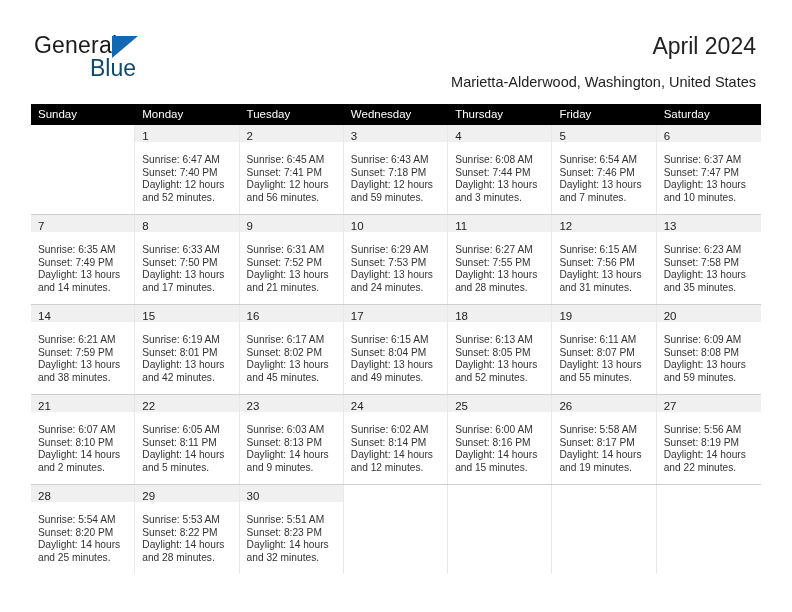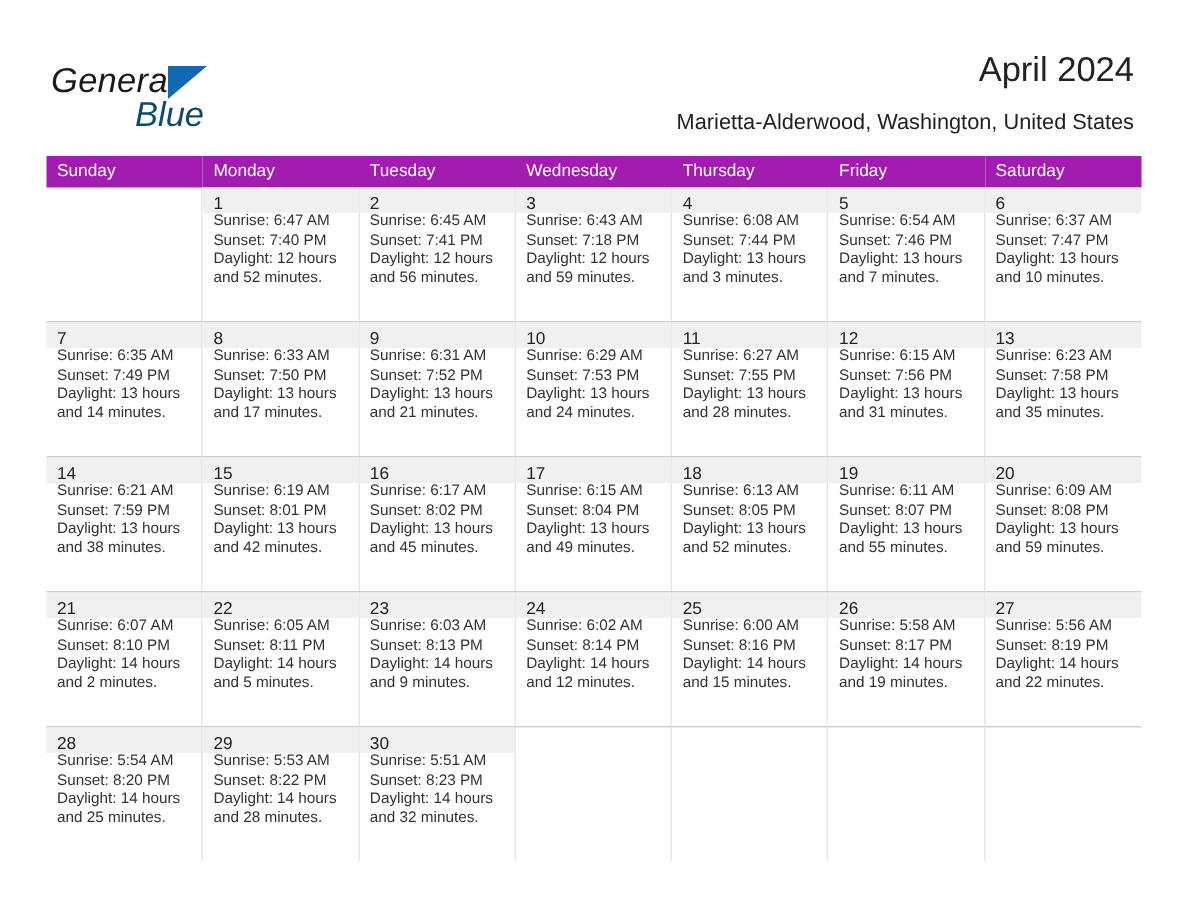--- a/index.html
+++ b/index.html
@@ -25,24 +25,23 @@
   .header {
     position: absolute;
     left: 0;
     top: 0;
     width: 792px;
     height: 103px;
   }
   .logo {
     position: absolute;
     left: 34px;
-    top: 40px;
+    top: 32px;
     width: 180px;
     height: 48px;
-    font-style: italic;
   }
   .logo-general {
     position: absolute;
     left: 0;
     top: 0;
     font-size: 23px;
     color: #1a1a1a;
     letter-spacing: 0.2px;
     line-height: 26px;
   }
@@ -85,21 +84,21 @@
   
   .calendar {
     position: absolute;
     left: 31px;
     top: 104px;
     width: 730px;
     border-collapse: collapse;
     table-layout: fixed;
   }
   .calendar th {
-    background: #a21caf;
+    background: #000000;
     color: #ffffff;
     font-size: 11.5px;
     font-weight: normal;
     text-align: left;
     padding: 4px 0 5px 7px;
     height: 12px;
     border: none;
     box-sizing: border-box;
   }
   .calendar td {
@@ -121,21 +120,21 @@
     background: #f0f0f0;
     box-sizing: border-box;
     padding: 1px 0 0 7px;
   }
   .daynum {
     font-size: 11.5px;
     color: #222222;
     line-height: 15px;
   }
   .cell-body {
-    padding: 0 6px 0 7px;
+    padding: 12px 6px 0 7px;
     font-size: 10.2px;
     line-height: 12.6px;
     color: #333333;
   }
   .cell-body div { white-space: nowrap; }
 
   tr.week > td { border-top: 1px solid #cfcfcf; }
   tr.week.first > td { border-top: none; }
   tr.week > td:last-child .cell { border-right: none; }
 </style>

